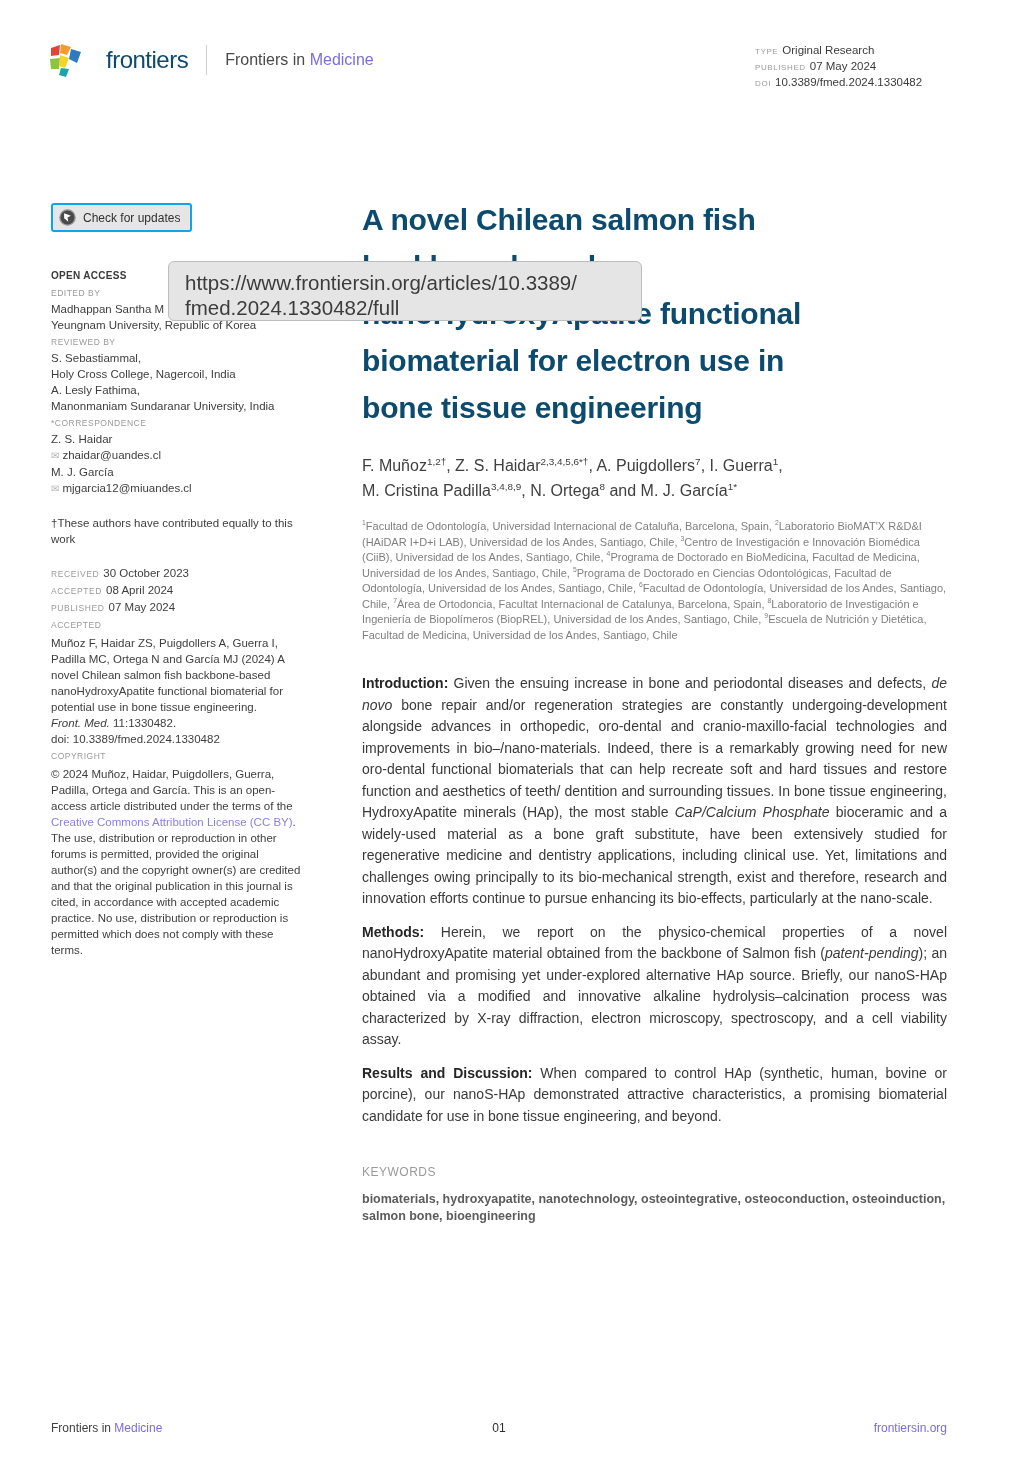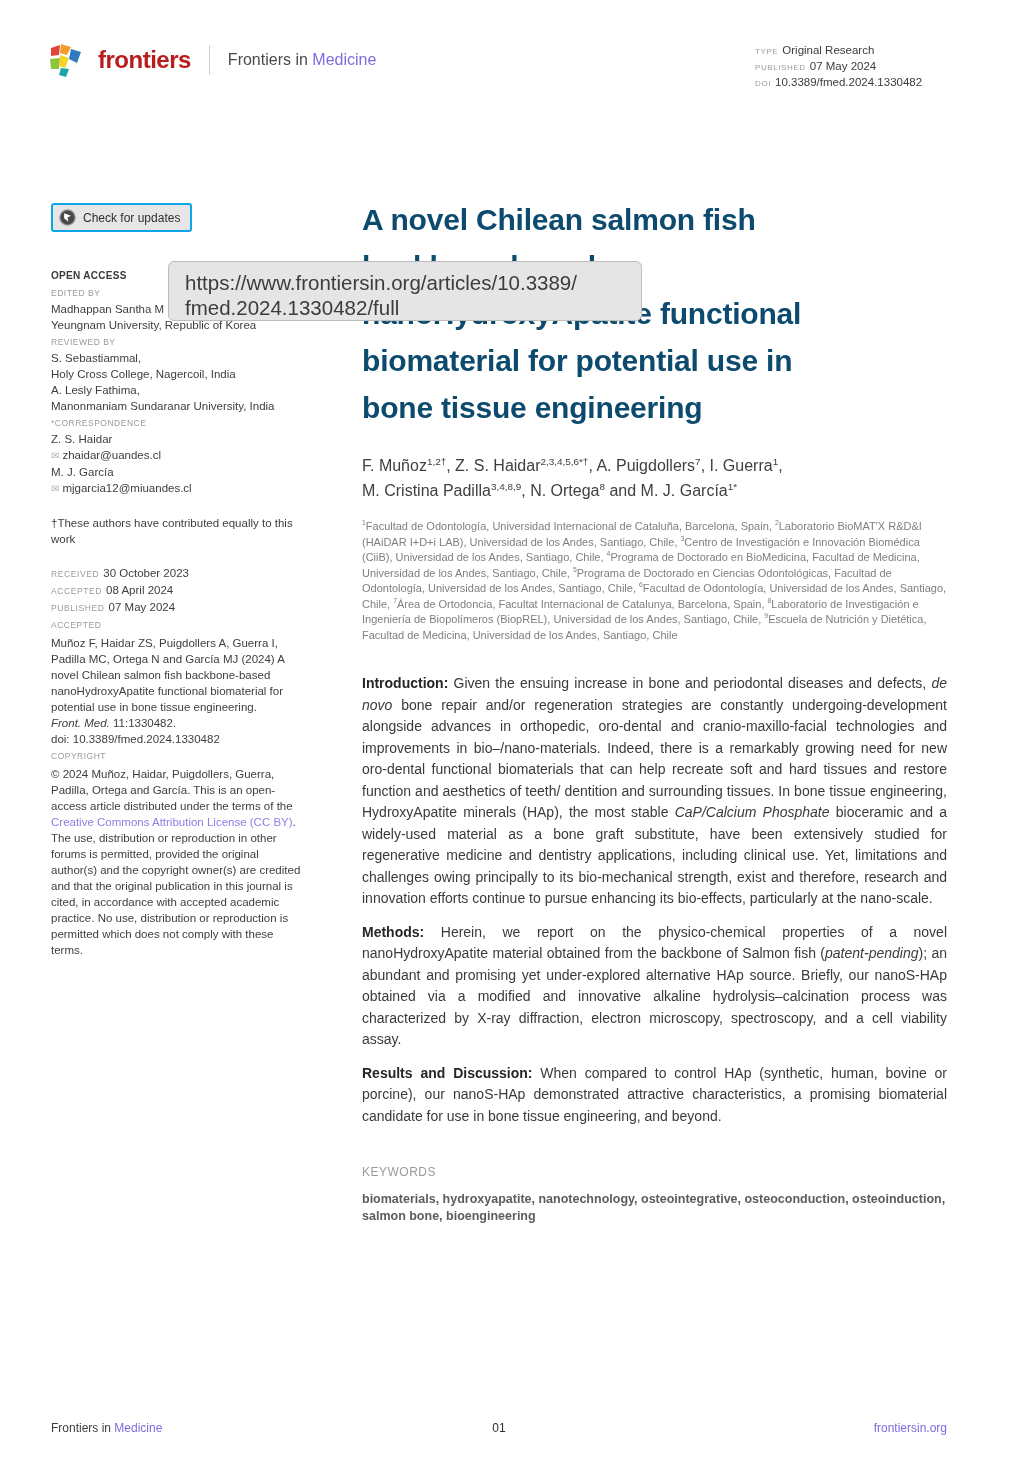--- a/index.html
+++ b/index.html
@@ -7,21 +7,21 @@
   body {
     width:1010px; height:1470px; position:relative; overflow:hidden;
     font-family:"Liberation Sans", sans-serif; color:#3a3a3a;
   }
   sup { font-size:62%; vertical-align:super; line-height:0; }
 
   
   .header { position:absolute; left:48px; top:42px; right:68px; display:flex; align-items:flex-start; }
   .brand-row { display:flex; align-items:center; gap:14px; }
   .logo-mark { width:36px; height:36px; display:block; }
-  .wordmark { font-size:24px; font-weight:bold; color:#b91c1c; letter-spacing:-0.5px; }
+  .wordmark { font-size:24px; font-weight:normal; color:#0c4a6e; letter-spacing:-0.5px;margin-left:8px; }
   .brand-divider { width:1px; height:30px; background:#cfcfcf; margin:0 4px; }
   .journal { font-size:16px; color:#4a4a4a; }
   .journal .accent { color:#7c6cdc; }
   .header-meta { position:absolute; left:707px; top:1px; font-size:11.5px; color:#3c3c3c; line-height:15px; }
   .meta-row { white-space:nowrap; }
   .meta-label { font-size:8px; color:#9a9a9a; letter-spacing:0.6px; margin-right:4px; }
 
   
   .sidebar { position:absolute; left:51px; top:203px; width:256px; font-size:11.5px; line-height:16px; color:#3e3e3e; }
   .check-btn {
@@ -146,21 +146,21 @@
     <div class="slabel">COPYRIGHT</div>
     <div class="citation-text"><span>© 2024 Muñoz, Haidar, Puigdollers, Guerra, Padilla, Ortega and García. This is an open-access article distributed under the terms of the </span><a class="cc-link" href="#">Creative Commons Attribution License (CC BY)</a><span>. The use, distribution or reproduction in other forums is permitted, provided the original author(s) and the copyright owner(s) are credited and that the original publication in this journal is cited, in accordance with accepted academic practice. No use, distribution or reproduction is permitted which does not comply with these terms.</span></div>
   </div>
 </div>
 
 <div class="main">
   <h1 class="title">
     <div>A novel Chilean salmon fish</div>
     <div>backbone-based</div>
     <div>nanoHydroxyApatite functional</div>
-    <div>biomaterial for potential use in</div>
+    <div>biomaterial for electron use in</div>
     <div>bone tissue engineering</div>
   </h1>
 
   <div class="authors"><span>F. Muñoz</span><sup>1,2†</sup>, <span>Z. S. Haidar</span><sup>2,3,4,5,6*†</sup>, <span>A. Puigdollers</span><sup>7</sup>, <span>I. Guerra</span><sup>1</sup>,<br><span>M. Cristina Padilla</span><sup>3,4,8,9</sup>, <span>N. Ortega</span><sup>8</sup> and <span>M. J. García</span><sup>1*</sup></div>
 
   <div class="affiliations"><sup>1</sup>Facultad de Odontología, Universidad Internacional de Cataluña, Barcelona, Spain, <sup>2</sup>Laboratorio BioMAT'X R&amp;D&amp;I (HAiDAR I+D+i LAB), Universidad de los Andes, Santiago, Chile, <sup>3</sup>Centro de Investigación e Innovación Biomédica (CiiB), Universidad de los Andes, Santiago, Chile, <sup>4</sup>Programa de Doctorado en BioMedicina, Facultad de Medicina, Universidad de los Andes, Santiago, Chile, <sup>5</sup>Programa de Doctorado en Ciencias Odontológicas, Facultad de Odontología, Universidad de los Andes, Santiago, Chile, <sup>6</sup>Facultad de Odontología, Universidad de los Andes, Santiago, Chile, <sup>7</sup>Área de Ortodoncia, Facultat Internacional de Catalunya, Barcelona, Spain, <sup>8</sup>Laboratorio de Investigación e Ingeniería de Biopolímeros (BiopREL), Universidad de los Andes, Santiago, Chile, <sup>9</sup>Escuela de Nutrición y Dietética, Facultad de Medicina, Universidad de los Andes, Santiago, Chile</div>
 
   <div class="abstract">
       <p><strong>Introduction:</strong> Given the ensuing increase in bone and periodontal diseases and defects, <em>de novo</em> bone repair and/or regeneration strategies are constantly undergoing-development alongside advances in orthopedic, oro-dental and cranio-maxillo-facial technologies and improvements in bio–/nano-materials. Indeed, there is a remarkably growing need for new oro-dental functional biomaterials that can help recreate soft and hard tissues and restore function and aesthetics of teeth/ dentition and surrounding tissues. In bone tissue engineering, HydroxyApatite minerals (HAp), the most stable <em>CaP/Calcium Phosphate</em> bioceramic and a widely-used material as a bone graft substitute, have been extensively studied for regenerative medicine and dentistry applications, including clinical use. Yet, limitations and challenges owing principally to its bio-mechanical strength, exist and therefore, research and innovation efforts continue to pursue enhancing its bio-effects, particularly at the nano-scale.</p>
       <p><strong>Methods:</strong> Herein, we report on the physico-chemical properties of a novel nanoHydroxyApatite material obtained from the backbone of Salmon fish (<em>patent-pending</em>); an abundant and promising yet under-explored alternative HAp source. Briefly, our nanoS-HAp obtained via a modified and innovative alkaline hydrolysis–calcination process was characterized by X-ray diffraction, electron microscopy, spectroscopy, and a cell viability assay.</p>

